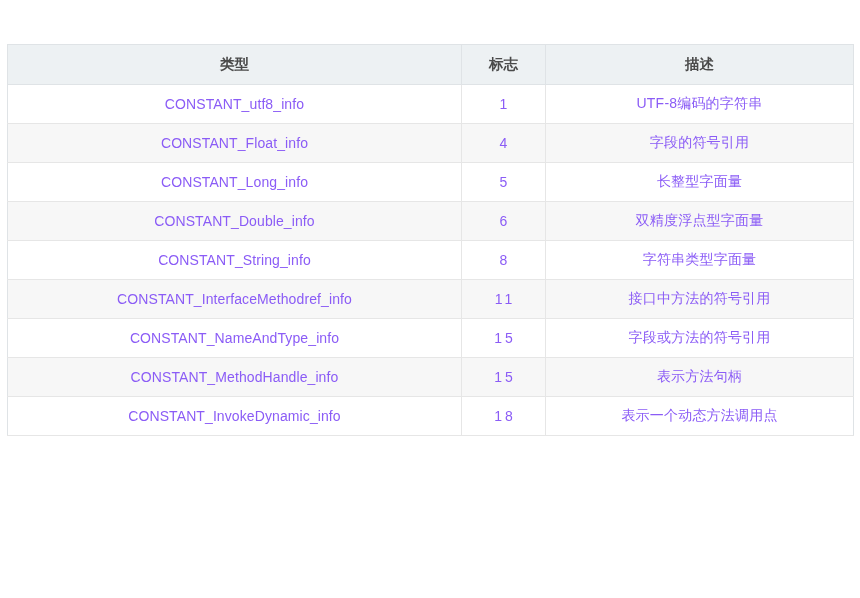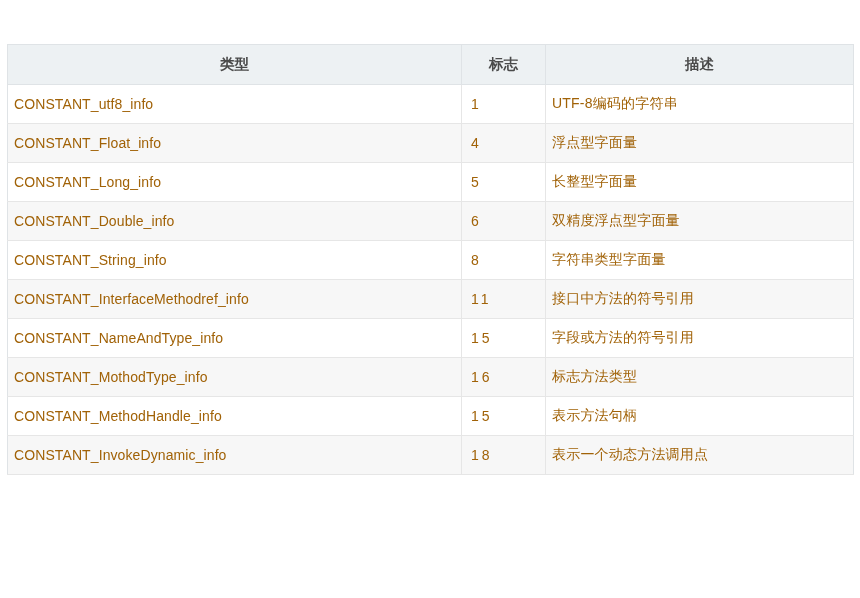--- a/index.html
+++ b/index.html
@@ -51,22 +51,23 @@
     padding: 0 6px;
     border-right: 1px solid #dfe3e6;
     border-bottom: 1px solid #dfe3e6;
     box-sizing: border-box;
   }
   table.const-table thead th:last-child { border-right: none; }
 
   table.const-table tbody td {
     height: 39px;
     padding: 0 6px;
+    text-align: center;
     vertical-align: middle;
-    color: #a16207;
+    color: #8b5cf6;
     font-size: 14px;
     border-right: 1px solid #e6e6e6;
     border-bottom: 1px solid #e6e6e6;
     box-sizing: border-box;
     white-space: nowrap;
     overflow: hidden;
   }
   table.const-table tbody td:last-child { border-right: none; }
 
   table.const-table tbody tr:nth-child(even) td {
@@ -115,21 +116,21 @@
       </thead>
       <tbody id="table-body">
           <tr>
             <td class="cell-type">CONSTANT_utf8_info</td>
             <td class="cell-flag">1</td>
             <td class="cell-desc">UTF-8编码的字符串</td>
           </tr>
           <tr>
             <td class="cell-type">CONSTANT_Float_info</td>
             <td class="cell-flag">4</td>
-            <td class="cell-desc">浮点型字面量</td>
+            <td class="cell-desc">字段的符号引用</td>
           </tr>
           <tr>
             <td class="cell-type">CONSTANT_Long_info</td>
             <td class="cell-flag">5</td>
             <td class="cell-desc">长整型字面量</td>
           </tr>
           <tr>
             <td class="cell-type">CONSTANT_Double_info</td>
             <td class="cell-flag">6</td>
             <td class="cell-desc">双精度浮点型字面量</td>
@@ -143,25 +144,20 @@
             <td class="cell-type">CONSTANT_InterfaceMethodref_info</td>
             <td class="cell-flag">11</td>
             <td class="cell-desc">接口中方法的符号引用</td>
           </tr>
           <tr>
             <td class="cell-type">CONSTANT_NameAndType_info</td>
             <td class="cell-flag">15</td>
             <td class="cell-desc">字段或方法的符号引用</td>
           </tr>
           <tr>
-            <td class="cell-type">CONSTANT_MothodType_info</td>
-            <td class="cell-flag">16</td>
-            <td class="cell-desc">标志方法类型</td>
-          </tr>
-          <tr>
             <td class="cell-type">CONSTANT_MethodHandle_info</td>
             <td class="cell-flag">15</td>
             <td class="cell-desc">表示方法句柄</td>
           </tr>
           <tr>
             <td class="cell-type">CONSTANT_InvokeDynamic_info</td>
             <td class="cell-flag">18</td>
             <td class="cell-desc">表示一个动态方法调用点</td>
           </tr>
         </tbody>

